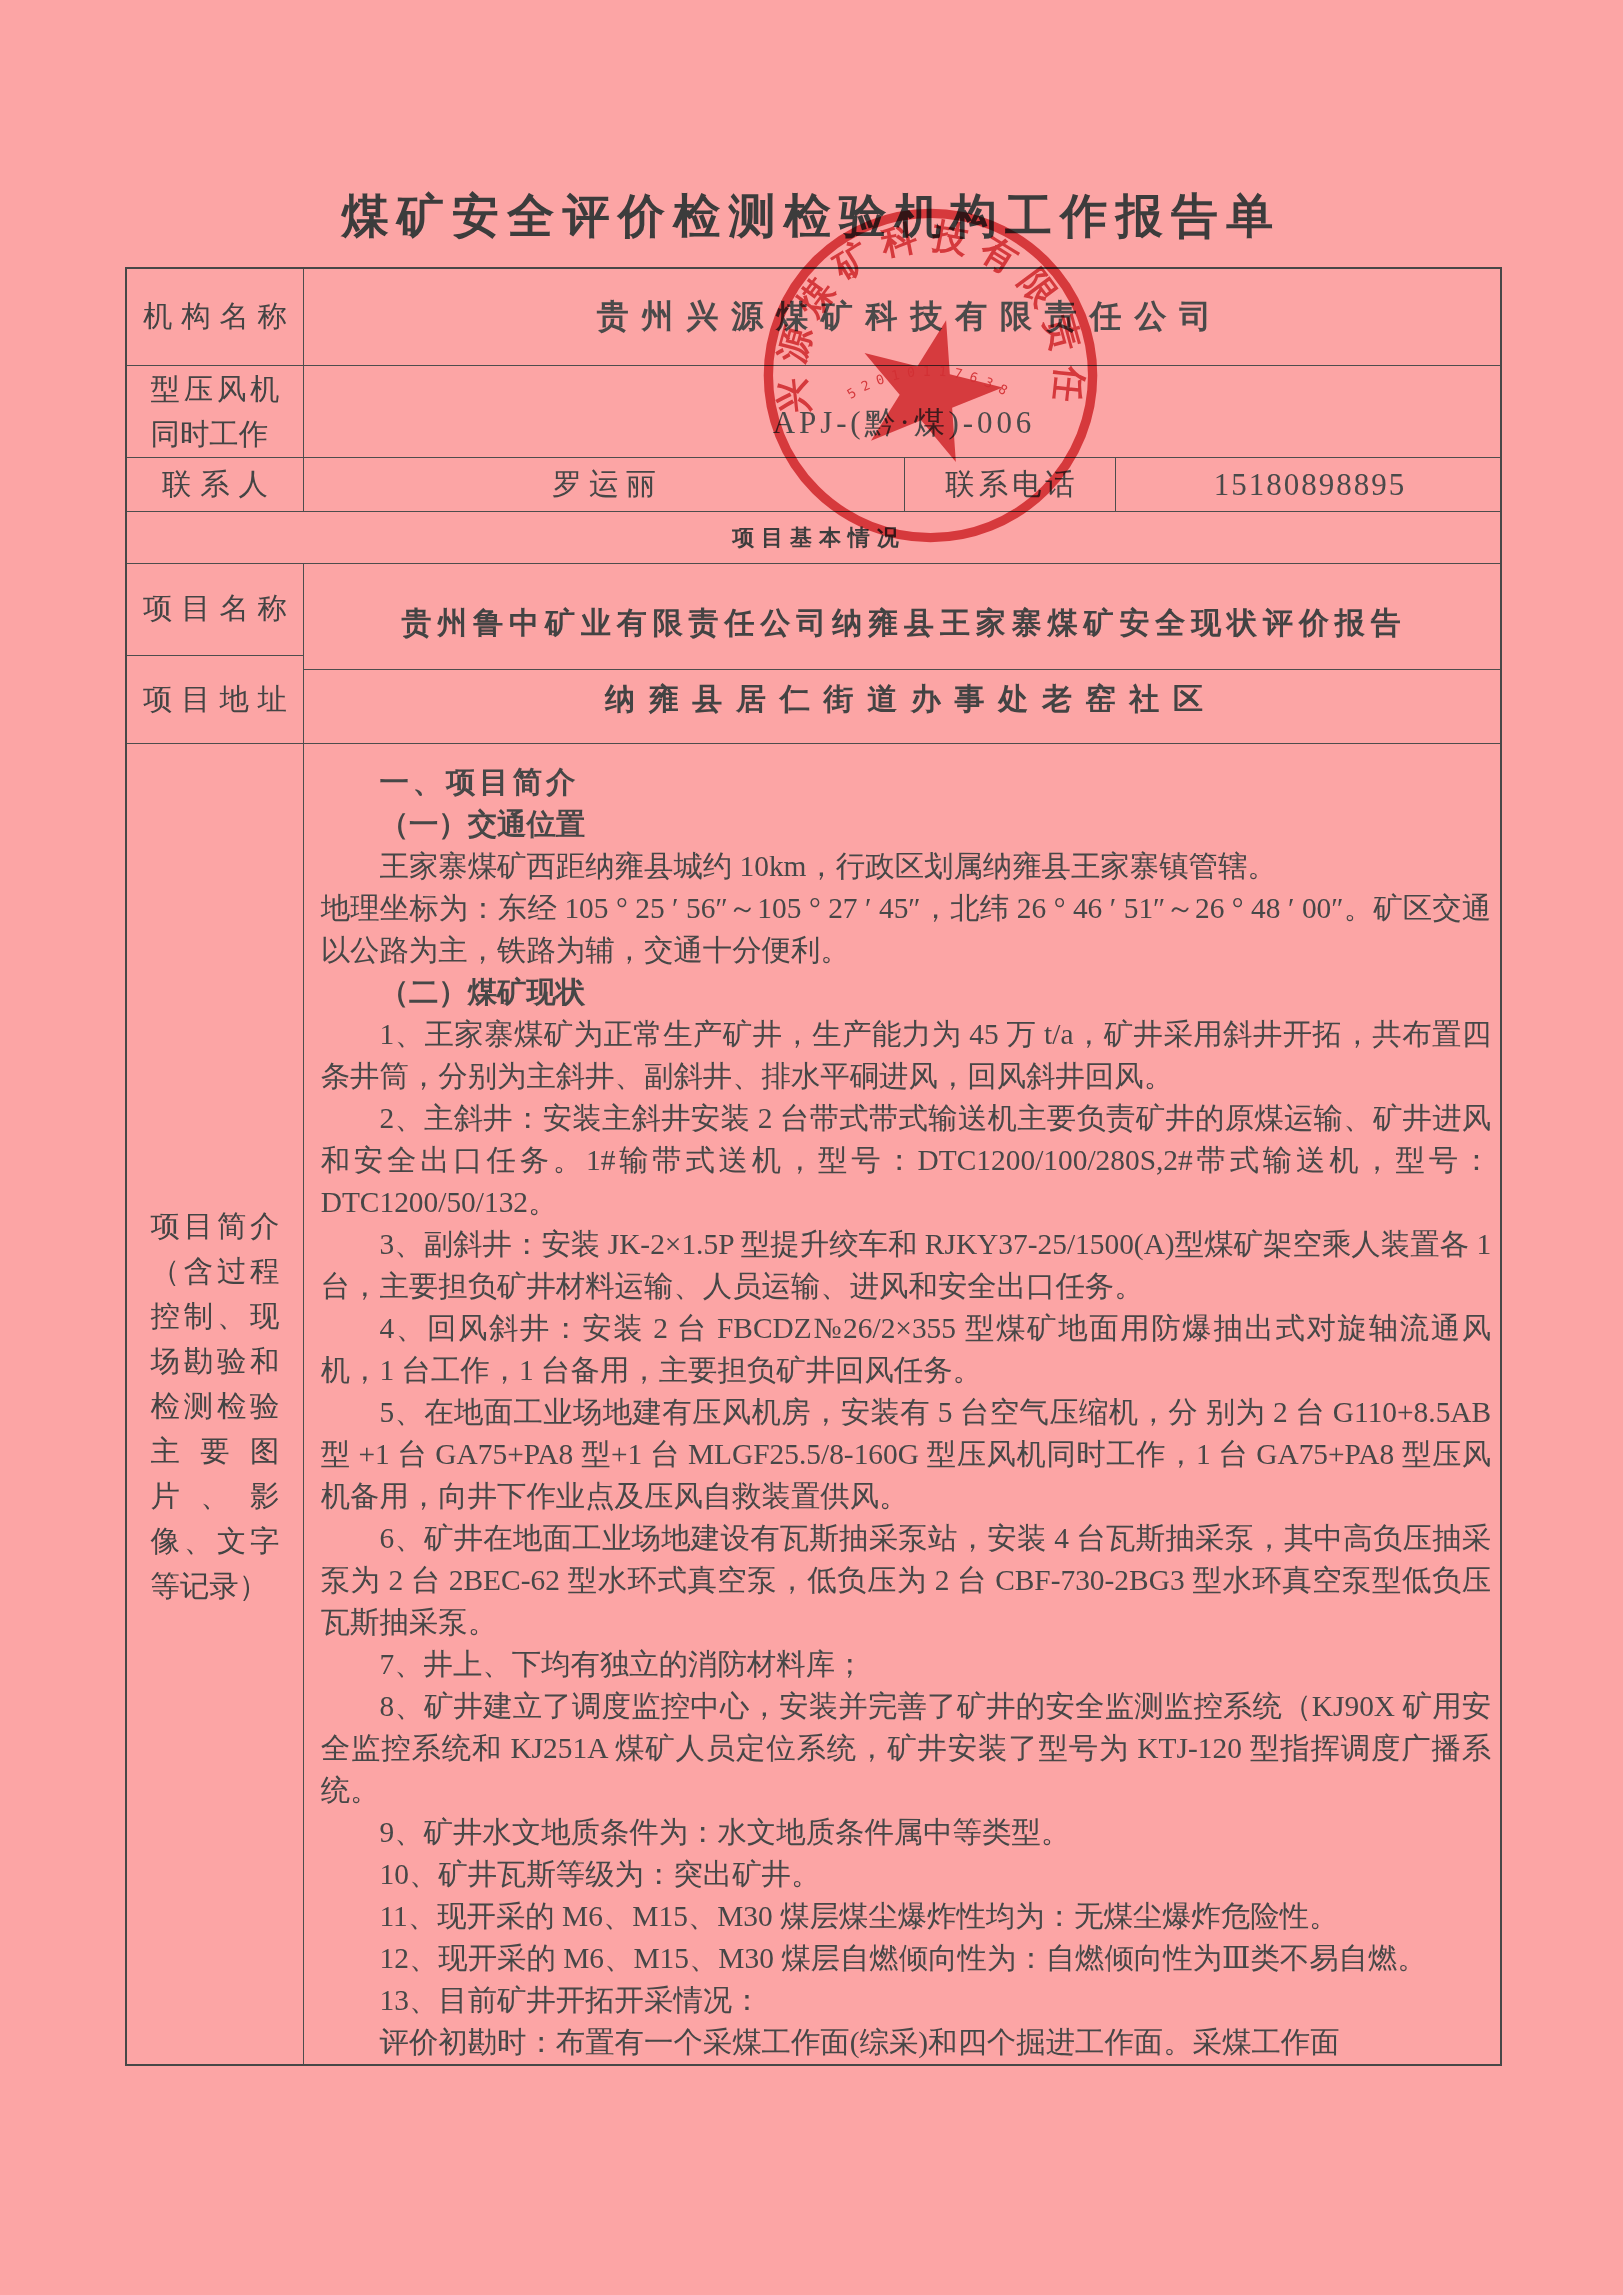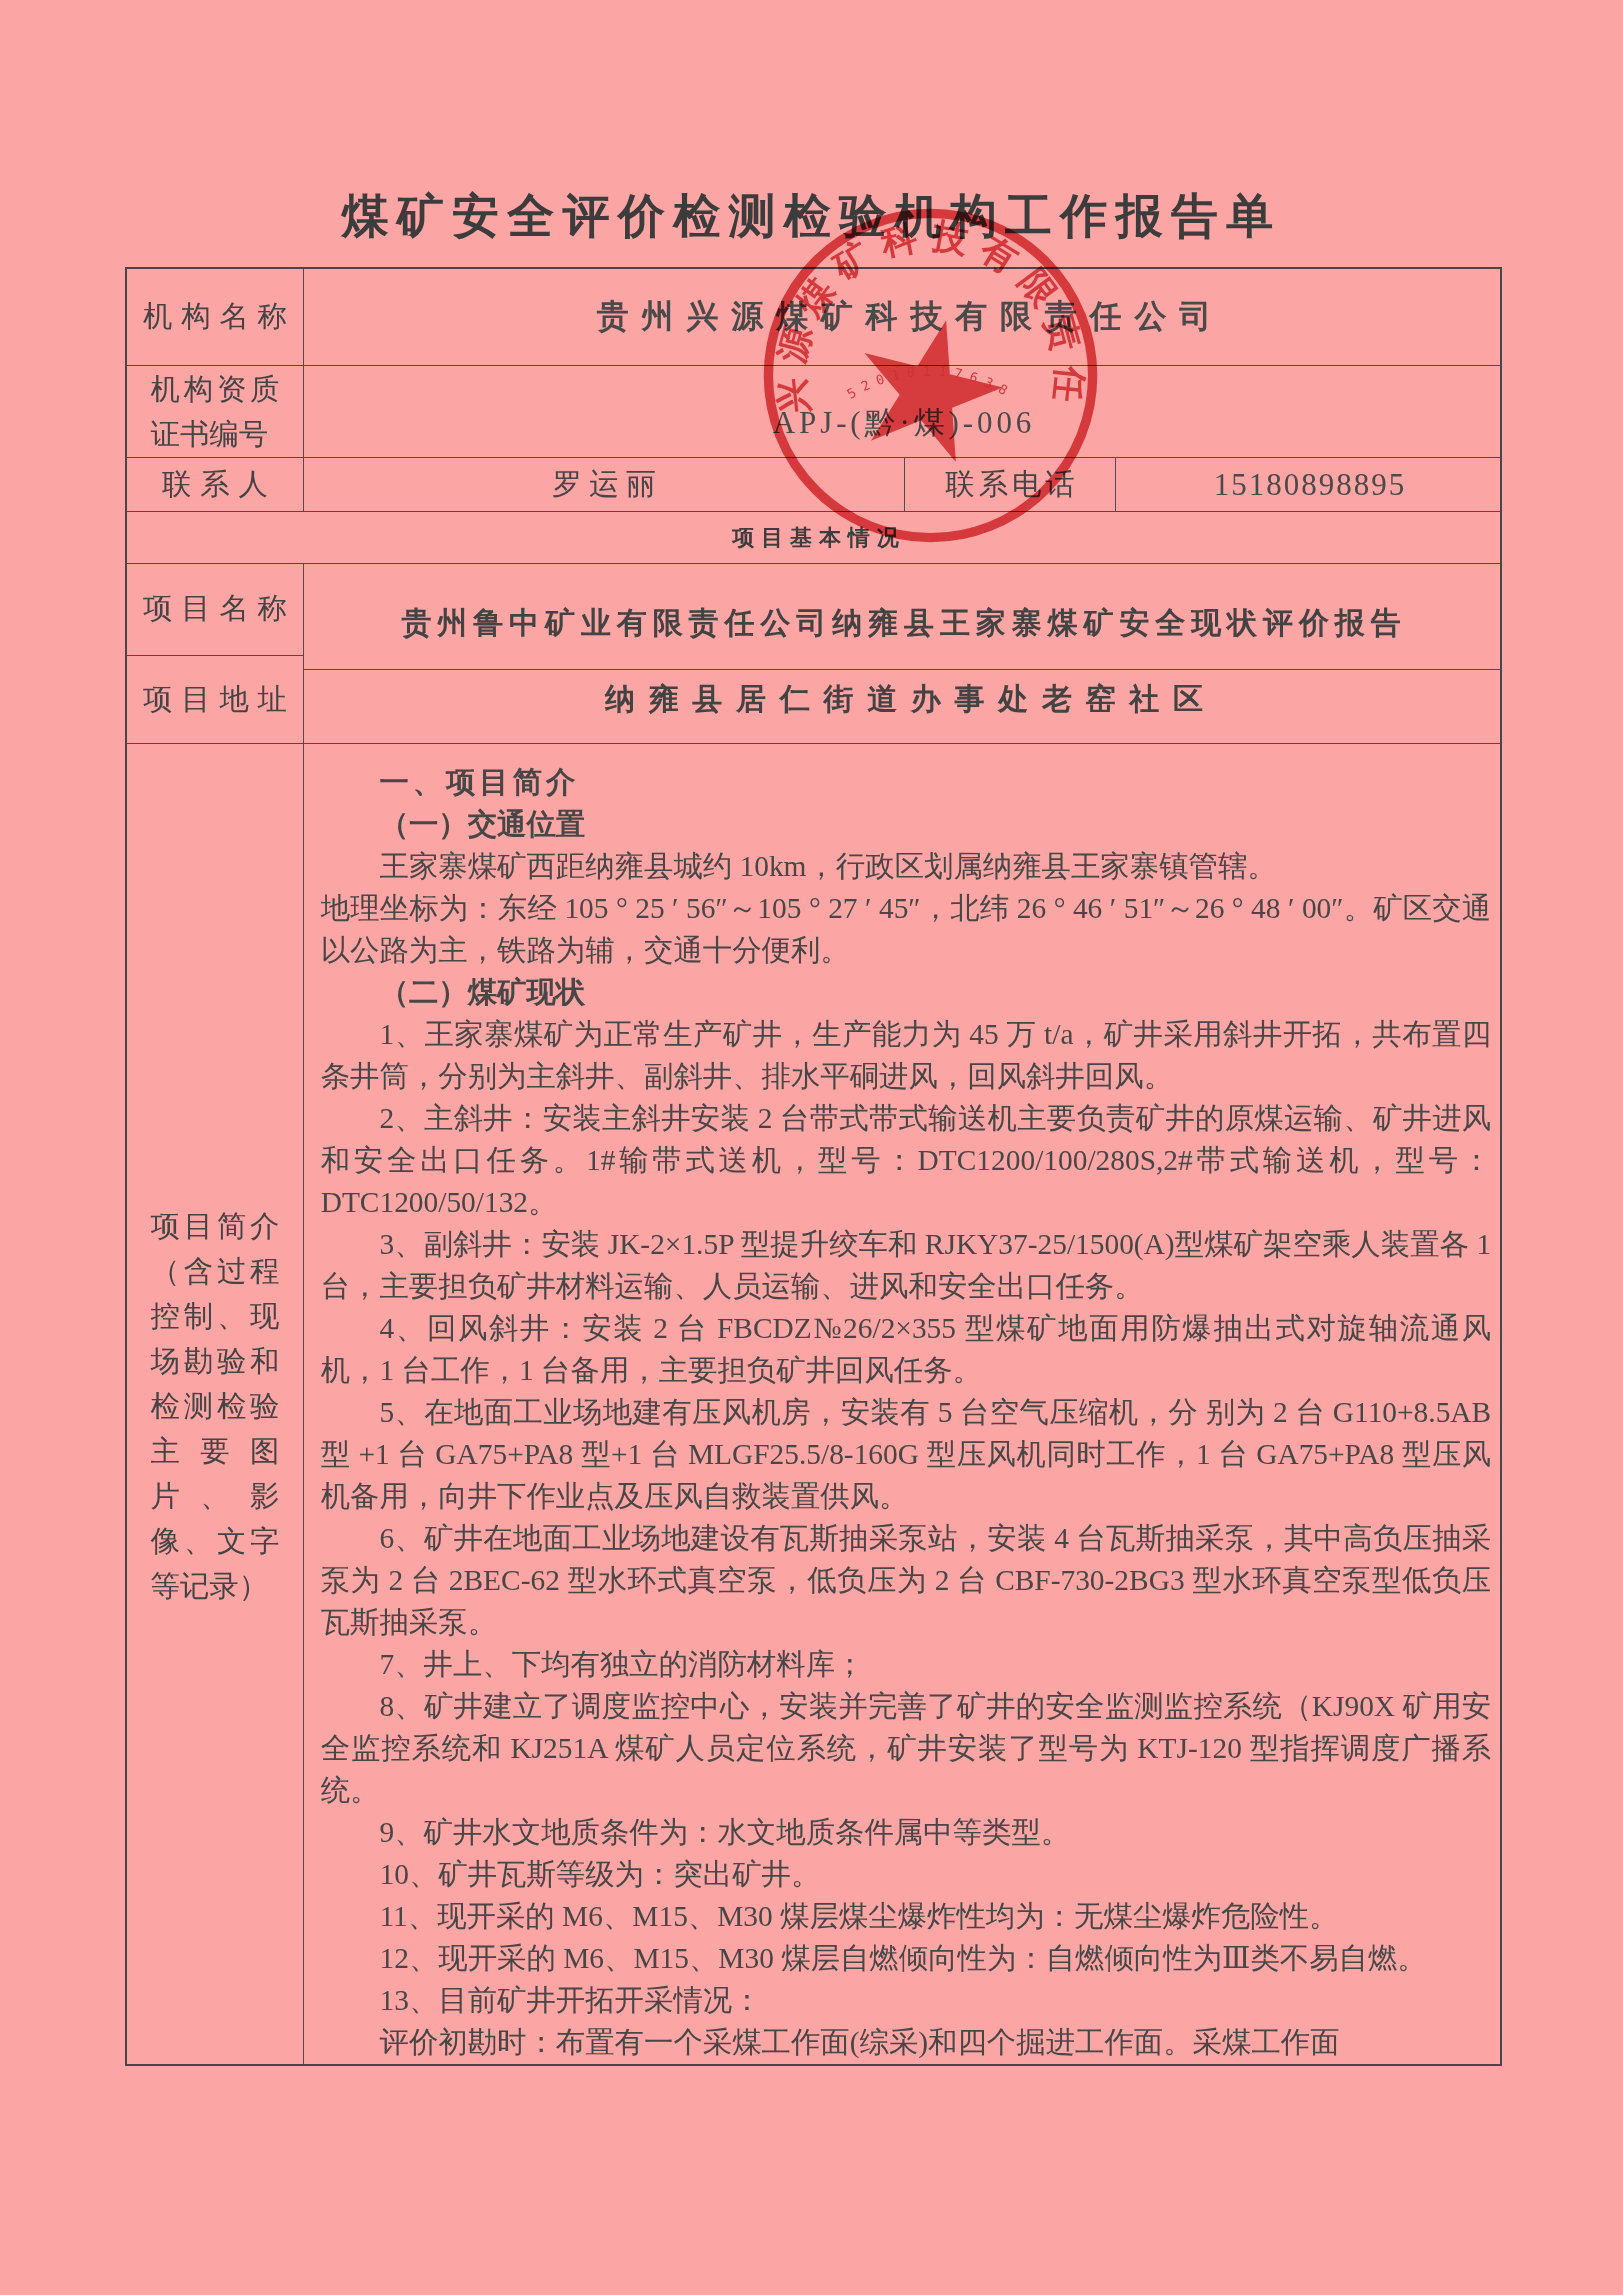--- a/index.html
+++ b/index.html
@@ -78,21 +78,21 @@
   <div id="doc-table">
 
     <div class="cell br bb" style="left:0;top:0;width:177px;height:97px;">
       <span class="lbl">机构名称</span>
     </div>
     <div class="cell bb" style="left:177px;top:0;width:1200px;height:97px;">
       <span class="val-org">贵州兴源煤矿科技有限责任公司</span>
     </div>
 
     <div class="cell br bb" style="left:0;top:97px;width:177px;height:92px;">
-      <div class="lbl-wrap">机构资质证书编号</div>
+      <div class="lbl-wrap">型压风机同时工作</div>
     </div>
     <div class="cell bb" style="left:177px;top:97px;width:1200px;height:92px;text-align:center;">
       <span class="val-cert">APJ-(黔·煤)-006</span>
     </div>
 
     <div class="cell br bb" style="left:0;top:189px;width:177px;height:54px;">
       <span class="lbl">联系人</span>
     </div>
     <div class="cell br bb" style="left:177px;top:189px;width:601px;height:54px;">
       <span class="val-contact">罗运丽</span>

